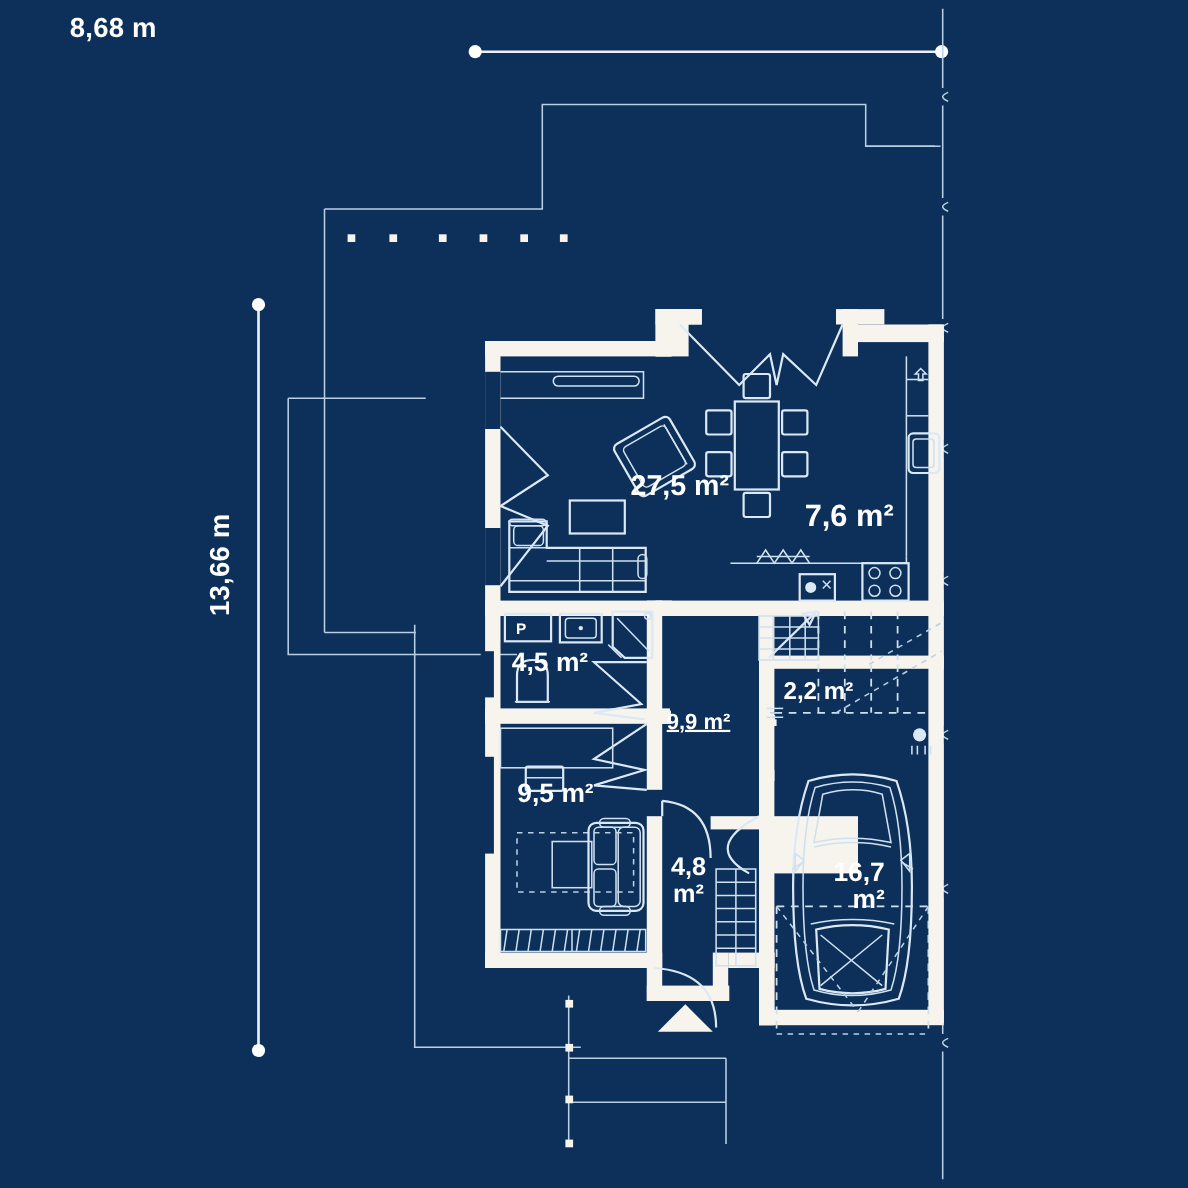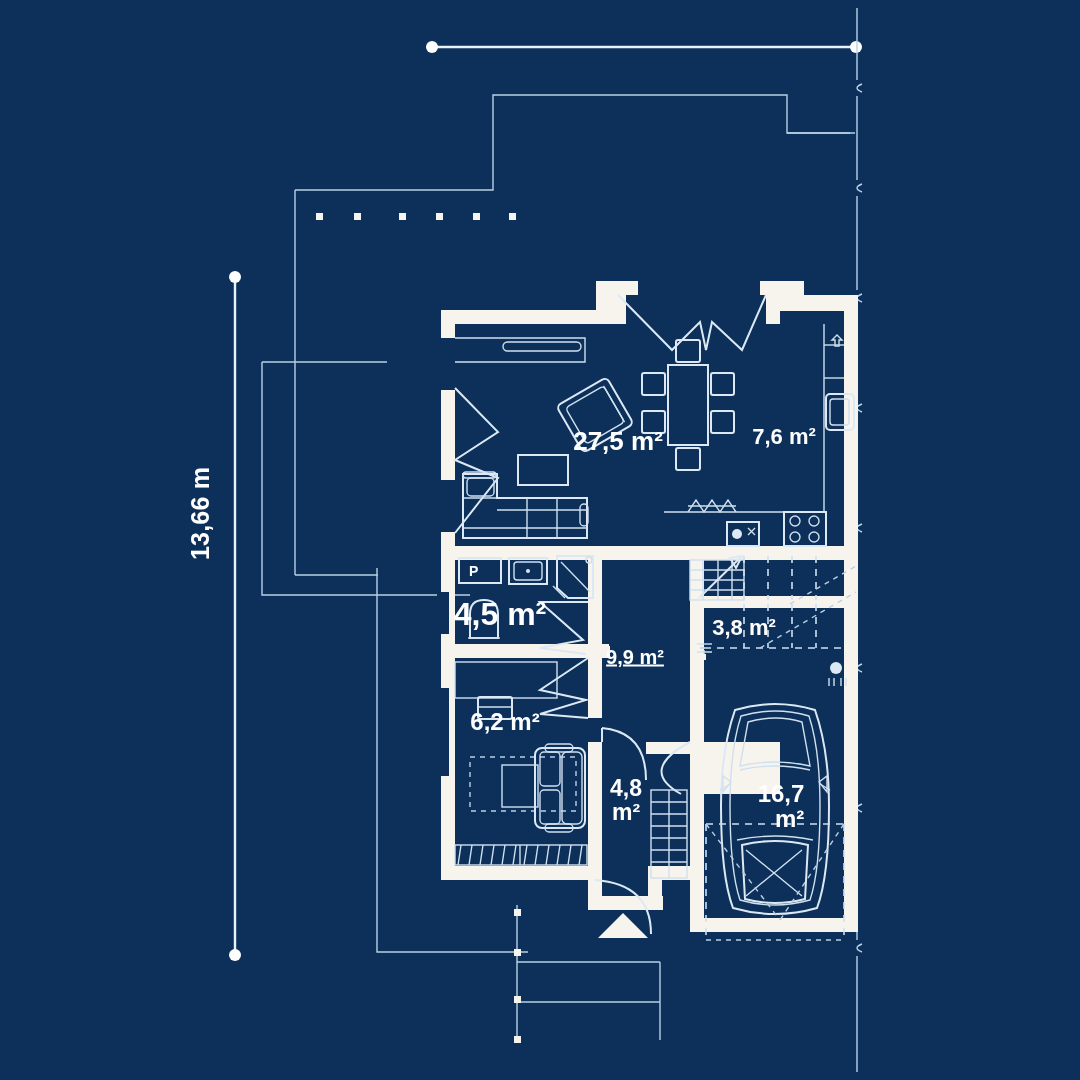--- a/index.html
+++ b/index.html
@@ -340,33 +340,36 @@
       <path class="dash2" d="M706 940 L844 940"></path>
     </g>
 
     <g>
       <rect class="w" x="779" y="282" width="4" height="10"></rect>
       <rect class="w" x="766" y="282" width="4" height="10"></rect>
     </g>
 
   </svg>
 
+  <div class="dim-label" id="dim-h-label">
+    <span>8,68 m</span>
+  </div>
   <div class="dim-label" id="dim-v-label">13,66 m</div>
 
   <div class="area" style="left:618px;top:442px;font-size:26px;transform:translate(-50%,-50%);">27,5 m²</div>
 
-  <div class="area" style="left:772px;top:437px;font-size:22px;transform:translate(-50%,-50%);margin-left:12px;">7,6 m²</div>
-
-  <div class="area" style="left:500px;top:603px;font-size:32px;transform:translate(-50%,-50%);margin-top:12px;">4,5 m²</div>
+  <div class="area" style="left:772px;top:469px;font-size:28px;transform:translate(-50%,-50%);">7,6 m²</div>
+
+  <div class="area" style="left:500px;top:603px;font-size:24px;transform:translate(-50%,-50%);">4,5 m²</div>
 
   <div class="area" style="left:635px;top:657px;font-size:20px;transform:translate(-50%,-50%);text-decoration:underline;">9,9 m²</div>
 
-  <div class="area" style="left:744px;top:628px;font-size:22px;transform:translate(-50%,-50%);">3,8 m²</div>
-
-  <div class="area" style="left:505px;top:722px;font-size:24px;transform:translate(-50%,-50%);">6,2 m²</div>
+  <div class="area" style="left:744px;top:628px;font-size:22px;transform:translate(-50%,-50%);">2,2 m²</div>
+
+  <div class="area" style="left:505px;top:722px;font-size:24px;transform:translate(-50%,-50%);">9,5 m²</div>
 
   <div class="area" style="left:626px;top:800px;font-size:23px;transform:translate(-50%,-50%);white-space:pre;">4,8
 m²</div>
 
   <div class="area" style="left:781px;top:806px;font-size:24px;transform:translate(-50%,-50%);white-space:pre;text-align:right;">16,7
 m²</div>
 
 </div>
 
 </body></html>

